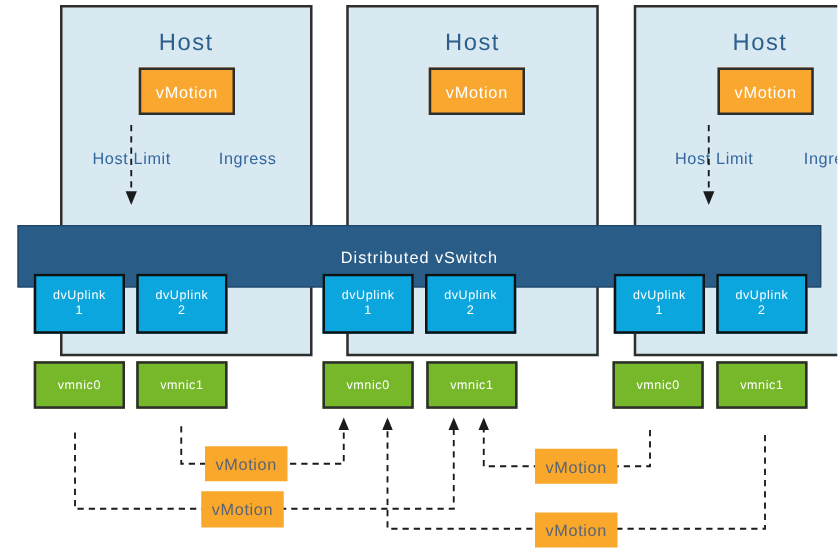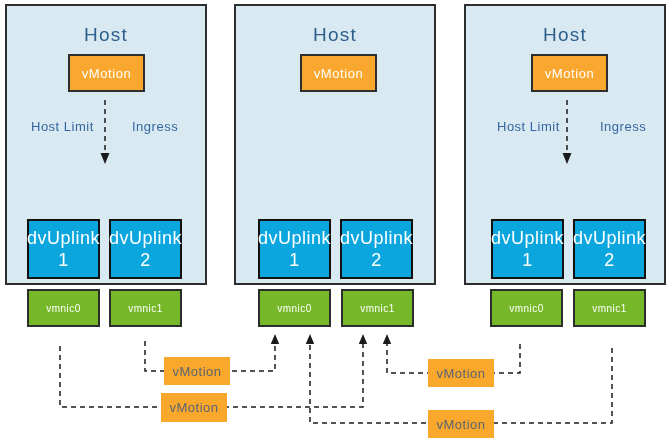--- a/index.html
+++ b/index.html
@@ -13,20 +13,21 @@
   }
   .host {
     position: absolute;
     top: 4px;
     width: 202px;
     height: 281px;
     background: var(--host-fill);
     border: 2px solid var(--host-border);
     box-sizing: border-box;
     z-index: 1;
+    margin-left: 43px;
   }
   .host-title {
     position: absolute;
     top: 18px;
     left: 0;
     width: 100%;
     text-align: center;
     font-size: 19px;
     letter-spacing: 1.2px;
     color: var(--host-title-text);
@@ -77,31 +78,31 @@
     display: flex;
     align-items: center;
     justify-content: center;
     color: var(--box-text);
     font-size: 13px;
     letter-spacing: 0.8px;
   }
   .uplink-box {
     position: absolute;
     top: 219px;
-    width: 73px; height: 60px;
+    width: 73px; height: 48px;
     background: var(--uplink-fill);
     border: 2px solid #111111;
     box-sizing: border-box;
     z-index: 4;
     display: flex;
     flex-direction: column;
     align-items: center;
     justify-content: center;
     color: var(--box-text);
-    font-size: 18px;
+    font-size: 10px;
     letter-spacing: 0.5px;
     line-height: 1.25;
     text-align: left;
   }
   .vmnic-box {
     position: absolute;
     top: 289px;
     width: 73px; height: 38px;
     background: var(--vmnic-fill);
     border: 2px solid var(--host-border);
@@ -177,20 +178,21 @@
       <path d="M520 344 V373 H387 V344"></path>
       <polygon points="382.8,344 391.2,344 387,334"></polygon>
     </g>
 
     <g>
       <path d="M612 348 V423 H310 V344"></path>
       <polygon points="305.8,344 314.2,344 310,334"></polygon>
     </g>
   </svg>
 
+  <div class="vswitch-bar">Distributed vSwitch</div>
 
   <div class="uplink-box" style="left:27px;">
     <span>dvUplink</span>
     <span>1</span>
   </div>
   <div class="uplink-box" style="left:109px;">
     <span>dvUplink</span>
     <span>2</span>
   </div>
   <div class="uplink-box" style="left:258px;">

